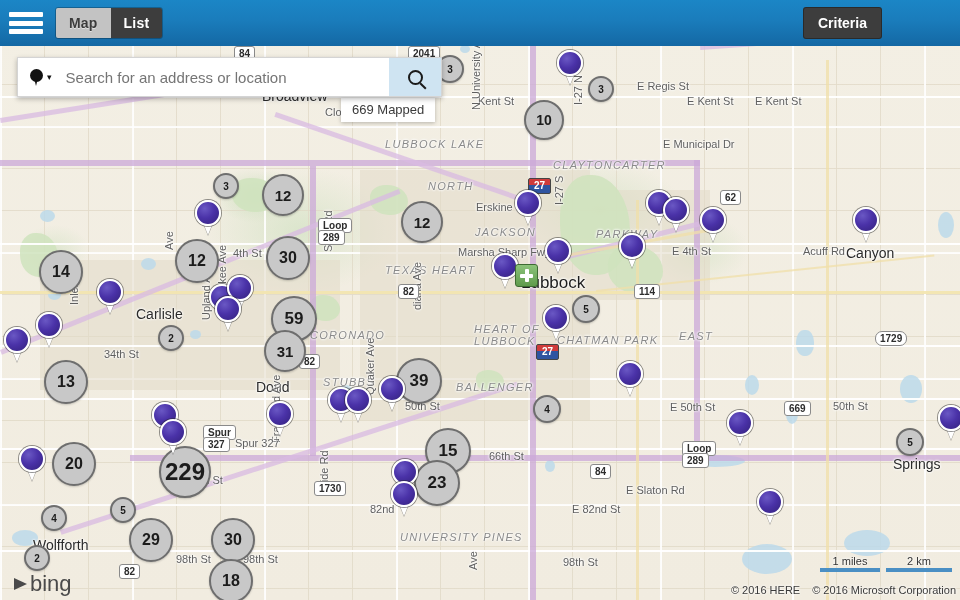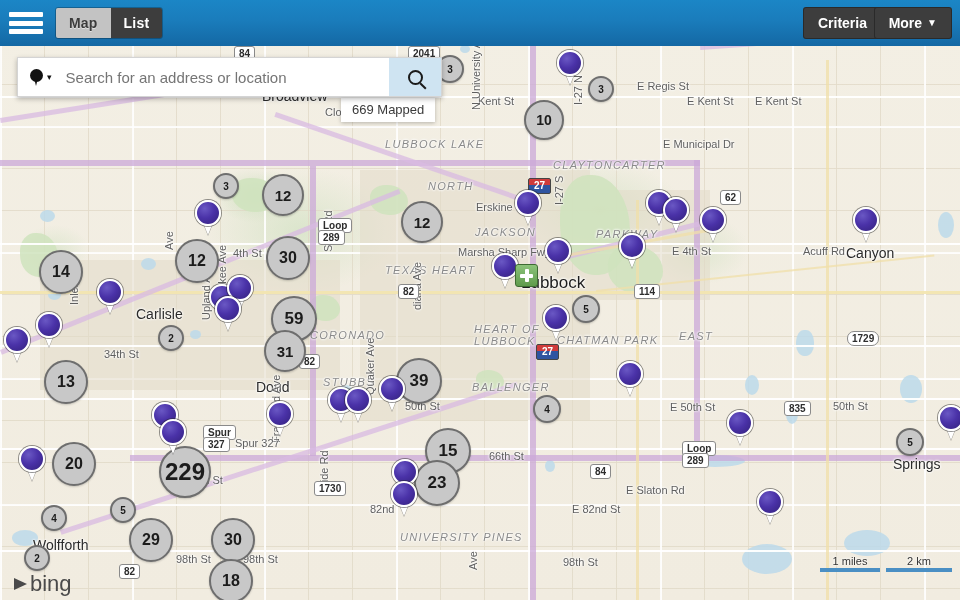--- a/index.html
+++ b/index.html
@@ -483,21 +483,21 @@
         <div class="lbl nbhd" style="left: 428px; top: 180px;">NORTH</div>
         <div class="lbl nbhd" style="left: 475px; top: 226px;">JACKSON</div>
         <div class="lbl nbhd" style="left: 596px; top: 228px;">PARKWAY</div>
         <div class="lbl nbhd" style="left: 385px; top: 264px;">TEXAS HEART</div>
         <div class="lbl nbhd" style="left: 310px; top: 329px;">CORONADO</div>
         <div class="lbl nbhd" style="left: 474px; top: 323px;">HEART OF</div>
         <div class="lbl nbhd" style="left: 474px; top: 335px;">LUBBOCK</div>
         <div class="lbl nbhd" style="left: 557px; top: 334px;">CHATMAN PARK</div>
         <div class="lbl nbhd" style="left: 679px; top: 330px;">EAST</div>
         <div class="lbl nbhd" style="left: 323px; top: 376px;">STUBBS</div>
-        <div class="lbl nbhd" style="left: 472px; top: 381px; font-style: italic;">BALLENGER</div>
+        <div class="lbl nbhd" style="left: 456px; top: 381px; font-style: italic;">BALLENGER</div>
         <div class="lbl nbhd" style="left: 400px; top: 531px;">UNIVERSITY PINES</div>
         <div class="lbl street" style="left: 478px; top: 95px;">Kent St</div>
         <div class="lbl street" style="left: 637px; top: 80px;">E Regis St</div>
         <div class="lbl street" style="left: 687px; top: 95px;">E Kent St</div>
         <div class="lbl street" style="left: 755px; top: 95px;">E Kent St</div>
         <div class="lbl street" style="left: 663px; top: 138px;">E Municipal Dr</div>
         <div class="lbl street vert" style="left: 470px; top: 110px;">N University Ave</div>
         <div class="lbl street" style="left: 325px; top: 106px;">Clovis Hwy</div>
         <div class="lbl street" style="left: 476px; top: 201px;">Erskine St</div>
         <div class="lbl street" style="left: 458px; top: 246px;">Marsha Sharp Fwy</div>
@@ -534,25 +534,25 @@
     <div id="shield-layer">
         <div class="shield" style="left: 408px; top: 46px;">2041</div>
         <div class="shield" style="left: 234px; top: 46px;">84</div>
         <div class="shield i" style="left: 528px; top: 178px;">27</div>
         <div class="shield" style="left: 720px; top: 190px;">62</div>
         <div class="shield" style="left: 318px; top: 218px;">Loop</div>
         <div class="shield" style="left: 318px; top: 230px;">289</div>
         <div class="shield" style="left: 398px; top: 284px;">82</div>
         <div class="shield" style="left: 634px; top: 284px;">114</div>
         <div class="shield i" style="left: 536px; top: 344px;">27</div>
-        <div class="shield" style="left: 847px; top: 331px; border-radius: 7px;">1729</div>
+        <div class="shield" style="left: 875px; top: 331px; border-radius: 7px;">1729</div>
         <div class="shield" style="left: 299px; top: 354px;">82</div>
         <div class="shield" style="left: 203px; top: 425px;">Spur</div>
         <div class="shield" style="left: 203px; top: 437px;">327</div>
-        <div class="shield" style="left: 784px; top: 401px;">835</div>
+        <div class="shield" style="left: 784px; top: 401px;">669</div>
         <div class="shield" style="left: 682px; top: 441px;">Loop</div>
         <div class="shield" style="left: 682px; top: 453px;">289</div>
         <div class="shield" style="left: 590px; top: 464px;">84</div>
         <div class="shield" style="left: 314px; top: 481px;">1730</div>
         <div class="shield" style="left: 119px; top: 564px;">82</div>
       </div>
 
     <div id="green-plus"></div>
 
     <div id="bing">
@@ -564,42 +564,42 @@
       <div class="scale-unit">
         <div class="t">1 miles</div>
         <div class="bar"></div>
       </div>
       <div class="scale-unit">
         <div class="t">2 km</div>
         <div class="bar km"></div>
       </div>
     </div>
 
+    <div id="attrib">
+      <span>© 2016 HERE</span>
+      <span>© 2016 Microsoft Corporation</span>
+    </div>
   </div>
 
   <div id="mapped-count">669 Mapped</div>
 
   <div id="header">
     <div id="hamburger">
       <span></span>
       <span></span>
       <span></span>
     </div>
 
     <div class="seg-group">
       <div class="seg active">Map</div>
       <div class="seg inactive">List</div>
     </div>
 
     <div class="hdr-btn" id="btn-criteria">
       <span>Criteria</span>
-    </div>
-    <div class="hdr-btn" id="btn-more">
-      <span>More</span>
-      <span class="caret">▼</span>
     </div>
   </div>
 
   <div id="searchbar">
     <div id="pin-select">
       <span class="pin-glyph"></span>
       <span class="tiny-caret">▾</span>
     </div>
     <input id="search-input" type="text" placeholder="Search for an address or location" style="">
     <button id="search-btn">

